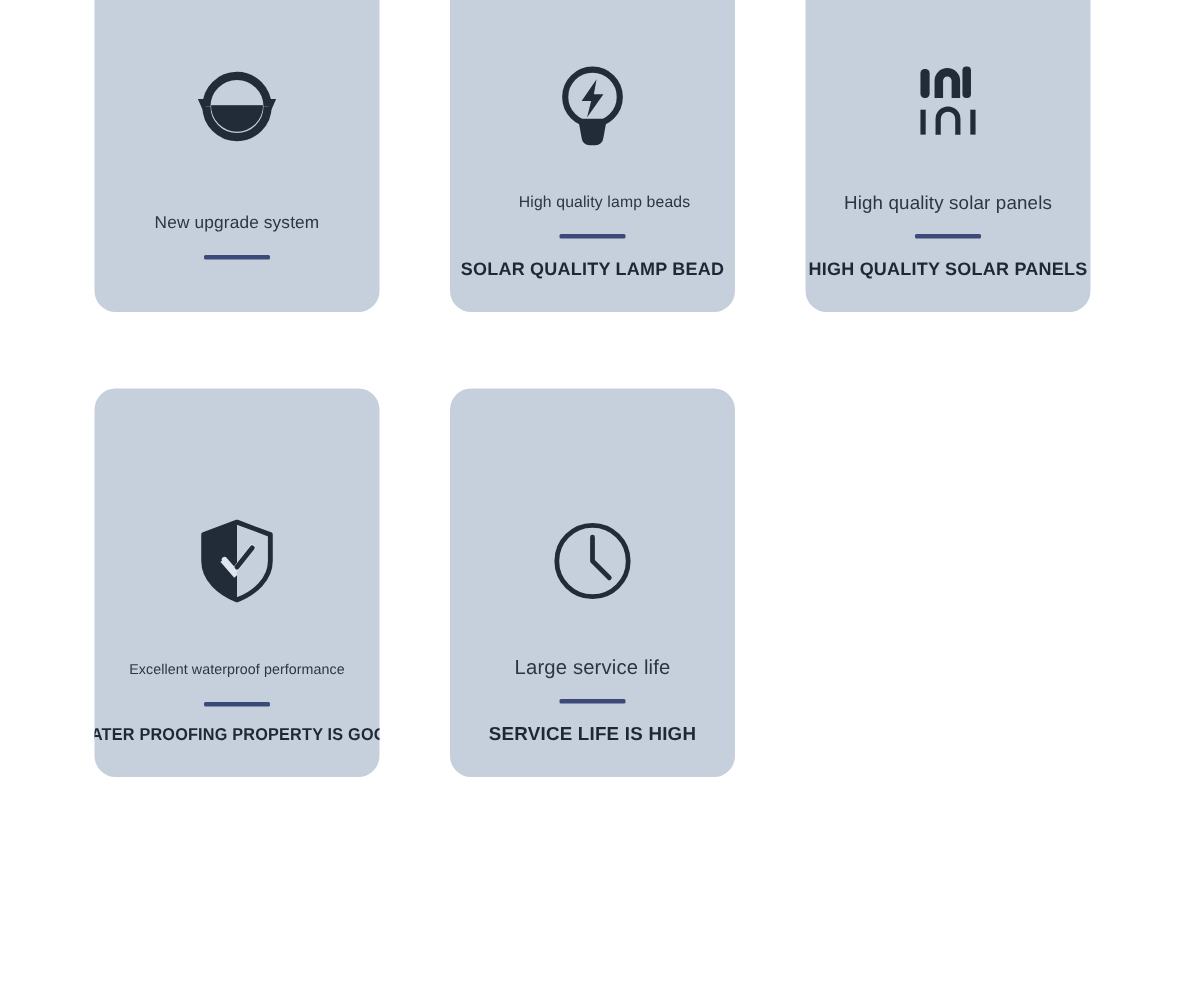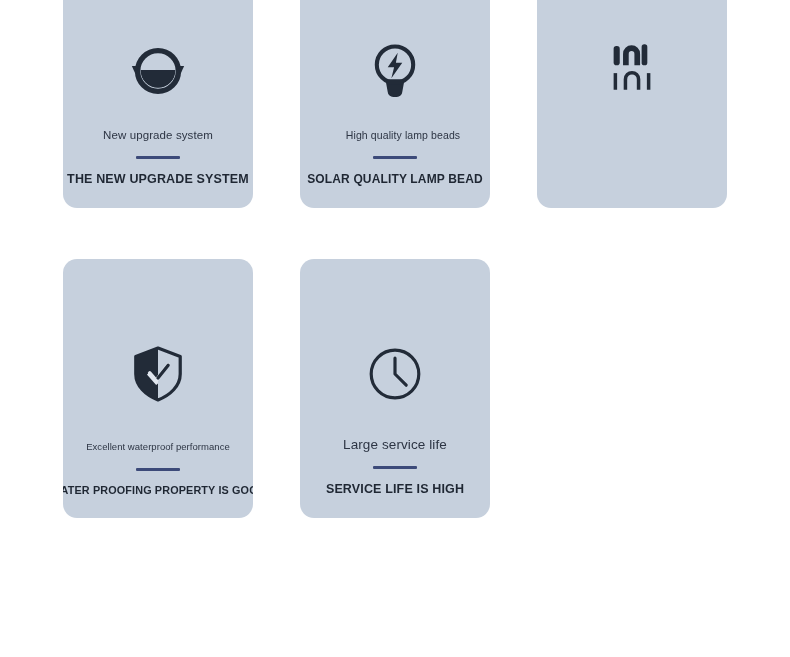--- a/index.html
+++ b/index.html
@@ -112,21 +112,20 @@
         <path d="M9.5 32 A22.5 22.5 0 0 1 32 9.5" fill="none" stroke="#222b38" stroke-width="6" stroke-linecap="butt"></path>
         <path d="M11 31 L13 31 A19 19 0 0 0 32 50 A19 19 0 0 0 51 31 L53 31 Z" fill="#222b38"></path>
         <path d="M13 31.5 A19 19 0 0 0 51 31.5 Z" fill="#222b38"></path>
         <path d="M11.2 26.5 L3.2 26.5 L7.2 35.5 Z" fill="#222b38"></path>
         <path d="M52.8 26.5 L60.8 26.5 L56.8 35.5 Z" fill="#222b38"></path>
       </svg>
     </div>
     <div class="card-text-block">
       <div class="card-sub">New upgrade system</div>
       <div class="card-divider"></div>
-      <div class="card-title">THE NEW UPGRADE SYSTEM</div>
     </div>
   </div>
 
 
   <div class="feature-card row-top card-3">
     <div class="card-icon">
       <svg width="52" height="60" viewBox="0 0 56 66">
         <circle cx="28" cy="26" r="20" fill="none" stroke="#222b38" stroke-width="4.5"></circle>
         <path d="M18 45 L38 45 L36 56 A6 6 0 0 1 30 61.5 L26 61.5 A6 6 0 0 1 20 56 Z" fill="#222b38"></path>
         <rect x="19" y="42" width="18" height="6" rx="2" fill="#222b38"></rect>
@@ -143,20 +142,25 @@
   <div class="feature-card row-bottom card-4">
     <div class="card-icon">
       <svg width="56" height="56" viewBox="0 0 64 64">
         <rect x="11" y="8" width="7" height="22" rx="3.2" fill="#222b38"></rect>
         <path d="M25 30 L25 17 A6.5 6.5 0 0 1 38 17 L38 30" fill="none" stroke="#222b38" stroke-width="6.5"></path>
         <rect x="43" y="6" width="6.5" height="24" rx="3" fill="#222b38"></rect>
         <rect x="11" y="39" width="4" height="19" fill="#222b38"></rect>
         <path d="M24.5 58 L24.5 46 A7.5 7.5 0 0 1 39.5 46 L39.5 58" fill="none" stroke="#222b38" stroke-width="4"></path>
         <rect x="49" y="39" width="4" height="19" fill="#222b38"></rect>
       </svg>
+    </div>
+    <div class="card-text-block">
+      <div class="card-sub">High quality solar panels</div>
+      <div class="card-divider"></div>
+      <div class="card-title">HIGH QUALITY SOLAR PANELS</div>
     </div>
   </div>
 
   <div class="feature-card row-bottom card-5">
     <div class="card-icon">
       <svg width="50" height="56" viewBox="0 0 54 60">
         <path d="M27 2 L51 11 L51 30 C51 43 40 53 27 58 C14 53 3 43 3 30 L3 11 Z" fill="none" stroke="#222b38" stroke-width="3.5" stroke-linejoin="round"></path>
         <path d="M27 2 L3 11 L3 30 C3 43 14 53 27 58 Z" fill="#222b38"></path>
         <path d="M18 29 L25 37 L38 20" fill="none" stroke="#dfe5ee" stroke-width="4" stroke-linecap="round" stroke-linejoin="round"></path>
         <path d="M18 29 L25 37 L27 34.4 L27 40.2 L25 42 L15 30.5 Z" fill="#dfe5ee"></path>

